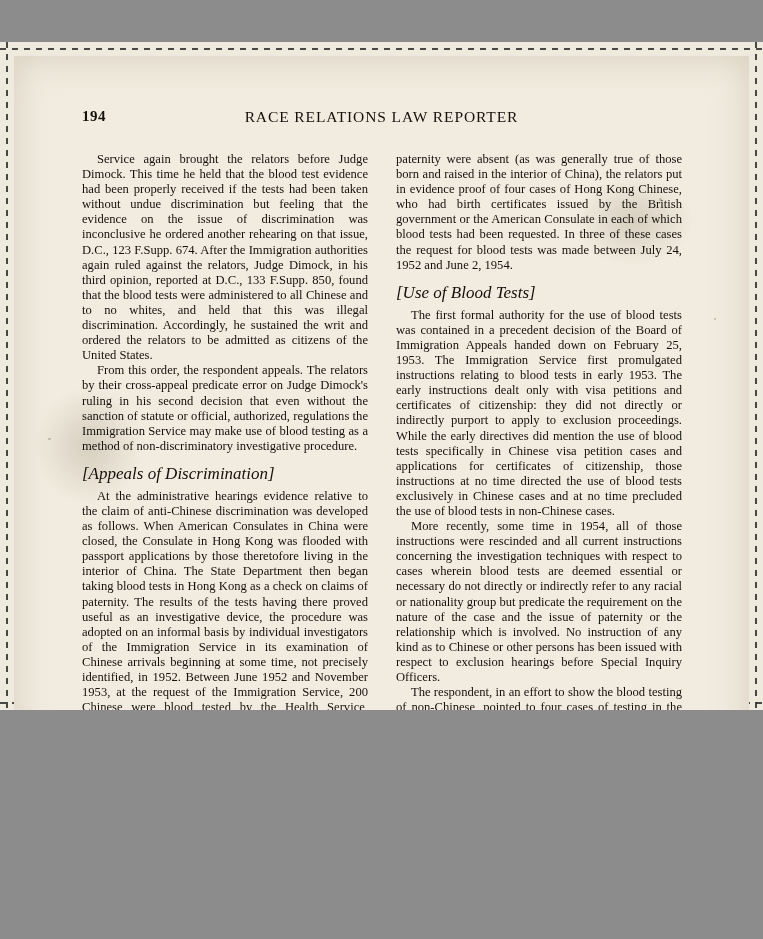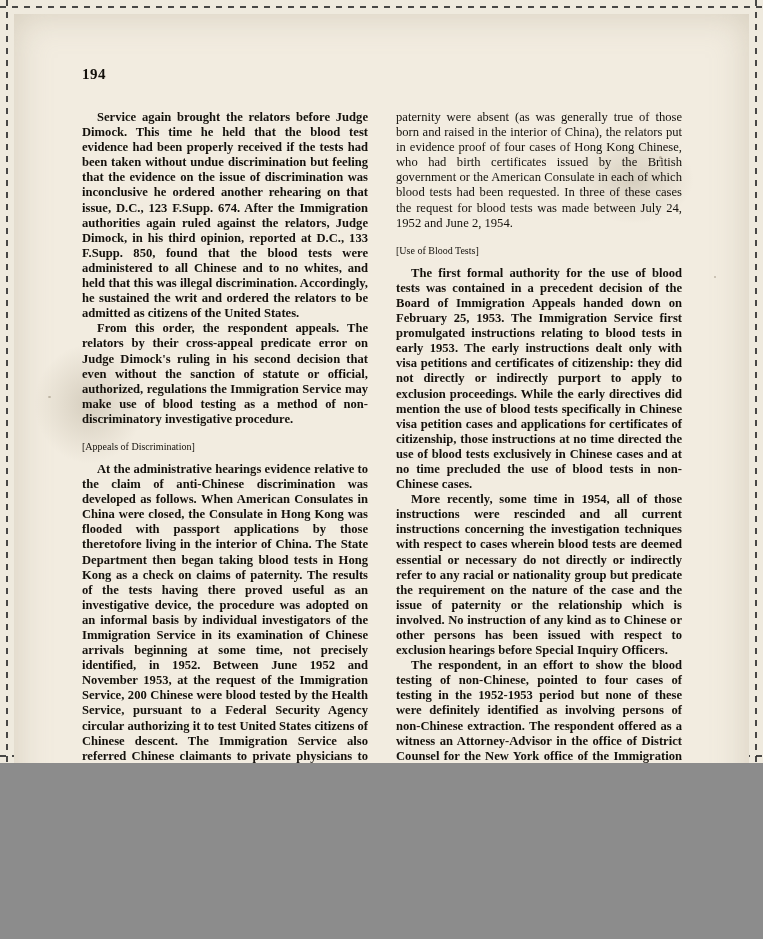--- a/index.html
+++ b/index.html
@@ -3,25 +3,26 @@
 <meta charset="utf-8">
 <style>
   html, body {
     margin: 0;
     padding: 0;
     background: #8c8c8c;
   }
   .page {
     position: relative;
     width: 763px;
-    height: 763px;
+    height: 668px;
     background: #efeade;
     overflow: hidden;
     font-family: "Liberation Serif", serif;
     color: #14110c;
+    margin-top: 42px;
   }
   
   .scan-edge {
     position: absolute;
     background-image: repeating-linear-gradient(to right, #2b2b2b 0 6px, transparent 6px 12px);
     height: 2px;
     left: 0;
     width: 763px;
     opacity: 0.85;
   }
@@ -86,28 +87,28 @@
   p.body {
     margin: 0 0 0 0;
     font-size: 12.6px;
     line-height: 15.1px;
     text-align: justify;
     text-justify: inter-word;
     hyphens: manual;
   }
   p.body.indent {
     text-indent: 15px;
-    font-weight: bold;
   }
   p.body + p.body {
     margin-top: 0;
   }
   .subhead {
     margin: 12px 0 8px 0;
-    font-size: 10px;
+    font-size: 17px;
+    font-style: italic;
     line-height: 15px;
   }
 
   
   .speck {
     position: absolute;
     background: #8d8470;
     border-radius: 50%;
     opacity: 0.5;
   }
@@ -130,20 +131,21 @@
 
     <div class="smudge" style="left:560px; top:120px; width:120px; height:90px;"></div>
     <div class="smudge" style="left:20px; top:330px; width:110px; height:120px;"></div>
     <div class="speck" style="left:645px; top:142px; width:3px; height:3px;"></div>
     <div class="speck" style="left:663px; top:196px; width:2px; height:2px;"></div>
     <div class="speck" style="left:34px; top:382px; width:3px; height:2px;"></div>
     <div class="speck" style="left:700px; top:262px; width:2px; height:2px;"></div>
 
     <div class="header">
       <div class="folio">194</div>
+      <div class="running-title">RACE RELATIONS LAW REPORTER</div>
     </div>
 
     <div class="columns">
 
       <div class="col">
         <p class="body indent">Service again brought the relators before Judge Dimock. This time he held that the blood test evidence had been properly received if the tests had been taken without undue discrimination but feeling that the evidence on the issue of discrimination was inconclusive he ordered another rehearing on that issue, D.C., 123 F.Supp. 674. After the Immigration authorities again ruled against the relators, Judge Dimock, in his third opinion, reported at D.C., 133 F.Supp. 850, found that the blood tests were administered to all Chinese and to no whites, and held that this was illegal discrimination. Accordingly, he sustained the writ and ordered the relators to be admitted as citizens of the United States.</p>
         <p class="body indent">From this order, the respondent appeals. The relators by their cross-appeal predicate error on Judge Dimock's ruling in his second decision that even without the sanction of statute or official, authorized, regulations the Immigration Service may make use of blood testing as a method of non-discriminatory investigative procedure.</p>
         <div class="subhead">[Appeals of Discrimination]</div>
         <p class="body indent">At the administrative hearings evidence relative to the claim of anti-Chinese discrimination was developed as follows. When American Consulates in China were closed, the Consulate in Hong Kong was flooded with passport applications by those theretofore living in the interior of China. The State Department then began taking blood tests in Hong Kong as a check on claims of paternity. The results of the tests having there proved useful as an investigative device, the procedure was adopted on an informal basis by individual investigators of the Immigration Service in its examination of Chinese arrivals beginning at some time, not precisely identified, in 1952. Between June 1952 and November 1953, at the request of the Immigration Service, 200 Chinese were blood tested by the Health Service, pursuant to a Federal Security Agency circular authorizing it to test United States citizens of Chinese descent. The Immigration Service also referred Chinese claimants to private physicians to make blood tests, one of whom testified that between early 1952 and November 1953 he tested 300 Chinese and no whites. To refute the respondent's contention that such tests were required of Chinese only in cases in which a birth certificate and opportunity to make a local investigation of</p>
       </div>

